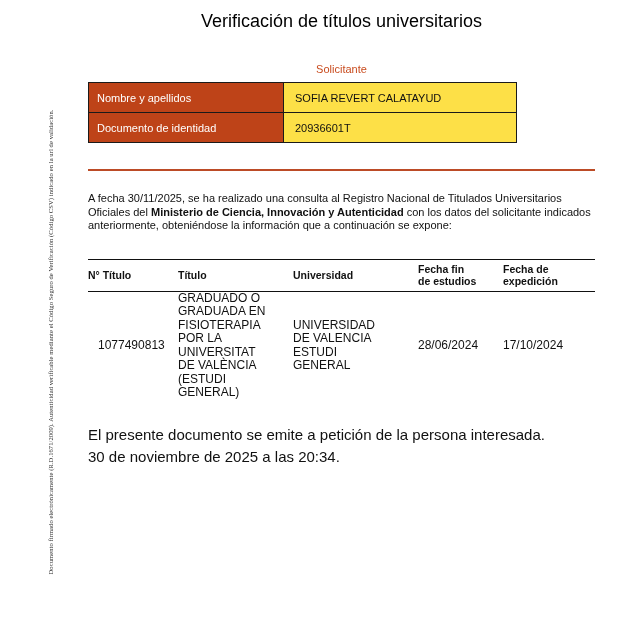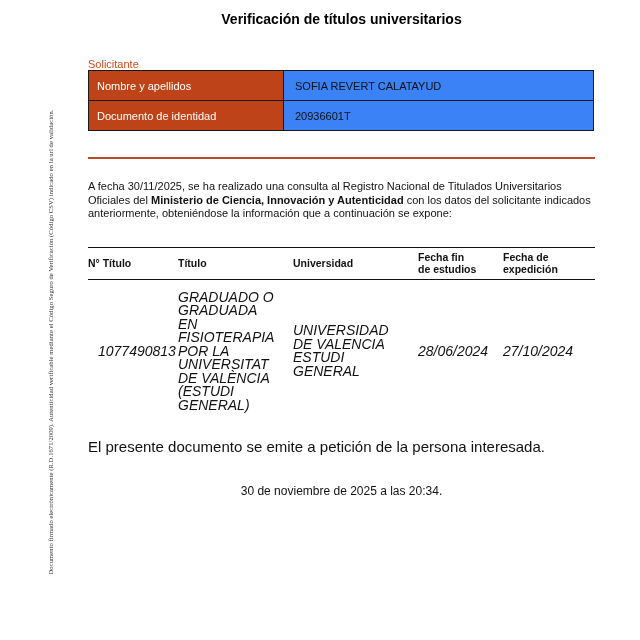--- a/index.html
+++ b/index.html
@@ -30,47 +30,49 @@
   }
   .content {
     position: absolute;
     left: 88px;
     top: 0;
     width: 507px;
   }
   .doc-title {
     margin-top: 11px;
     text-align: center;
-    font-size: 14px;
-    font-weight: bold;
+    font-size: 18px;
+    font-weight: normal;
     color: #000000;
   }
   .section-label {
     margin-top: 31px;
     font-size: 11px;
     color: var(--section_label, #C94C1F);
+    text-align: center;
   }
   table.applicant-table {
-    width: 506px;
+    margin-top: 7px;
+    width: 429px;
     border-collapse: collapse;
   }
   table.applicant-table td {
     border: 1.5px solid #1a1a1a;
     height: 30px;
     font-size: 11px;
     vertical-align: middle;
   }
   td.label-cell {
     width: 195px;
     background: var(--accent_orange, #BE4318);
     color: #ffffff;
     padding-left: 8px;
   }
   td.value-cell {
-    background: #3b82f6;
+    background: #fde047;
     color: #111111;
     padding-left: 11px;
   }
   hr.red-rule {
     margin-top: 26px;
     border: none;
     border-top: 2px solid var(--accent_line, #BC4B26);
     width: 100%;
   }
   p.intro {
@@ -92,43 +94,41 @@
     font-size: 10.5px;
     font-weight: bold;
     padding: 3px 0 4px 0;
     vertical-align: middle;
     white-space: pre-line;
     line-height: 12px;
   }
   table.degrees-table th.left, table.degrees-table td.left { text-align: left; margin-left: 20px; }
   table.degrees-table th.center, table.degrees-table td.center { text-align: left; }
   table.degrees-table td {
-    font-size: 14px;
+    font-size: 12px;
     line-height: 13.5px;
-    padding-top: 11px;
     vertical-align: middle;
-    font-style: italic;
   }
   .col-num   { width: 90px; }
   .col-tit   { width: 115px; }
   .col-uni   { width: 125px; }
   .col-fin   { width: 85px; }
   .col-exp   { width: 92px; }
   td .wrap-tit { max-width: 97px; }
   td .wrap-uni { max-width: 102px; }
   td.num-cell { padding-left: 10px; }
   .footer-note {
     margin-top: 26px;
     font-size: 15px;
     color: #111111;
   }
   .footer-date {
-    margin-top: 29px;
-    font-size: 12px;
-    text-align: center;
+    margin-top: 5px;
+    font-size: 15px;
+    text-align: left;
     color: #111111;
   }
 </style>
 </head>
 <body>
 
 <div class="page">
 
   <div class="side-note">Documento firmado electrónicamente (R.D.1671/2009). Autenticidad verificable mediante el Código Seguro de Verificación (Código CSV) indicado en la url de validación.</div>
 
@@ -170,21 +170,21 @@
       <tbody>
         <tr>
           <td class="left num-cell">1077490813</td>
           <td class="left">
               <div class="wrap-tit">GRADUADO O GRADUADA EN FISIOTERAPIA POR LA UNIVERSITAT DE VALÈNCIA (ESTUDI GENERAL)</div>
             </td>
           <td class="left">
               <div class="wrap-uni">UNIVERSIDAD DE VALENCIA ESTUDI GENERAL</div>
             </td>
           <td class="center">28/06/2024</td>
-          <td class="center">27/10/2024</td>
+          <td class="center">17/10/2024</td>
         </tr>
       </tbody>
     </table>
 
     <p class="footer-note">El presente documento se emite a petición de la persona interesada.</p>
 
     <p class="footer-date">30 de noviembre de 2025 a las 20:34.</p>
 
   </div>
 </div>

